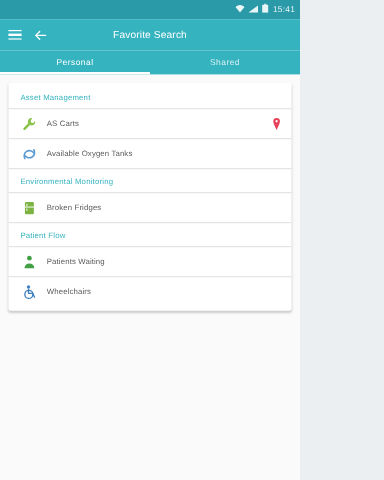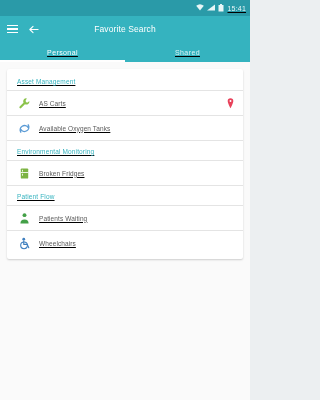--- a/index.html
+++ b/index.html
@@ -8,21 +8,20 @@
     font-family: "Liberation Sans", sans-serif;
     background: #eceff1;
     overflow: hidden;
   }
   .device {
     width: 250px; height: 400px;
     position: relative;
     background: #fafafa;
     display: flex;
     flex-direction: column;
-    text-decoration: underline;
   }
   
   .statusbar {
     height: 16px;
     background: #2a9aa8;
     display: flex;
     align-items: center;
     padding: 0 4px;
     color: #e8f6f7;
     font-size: 7px;

